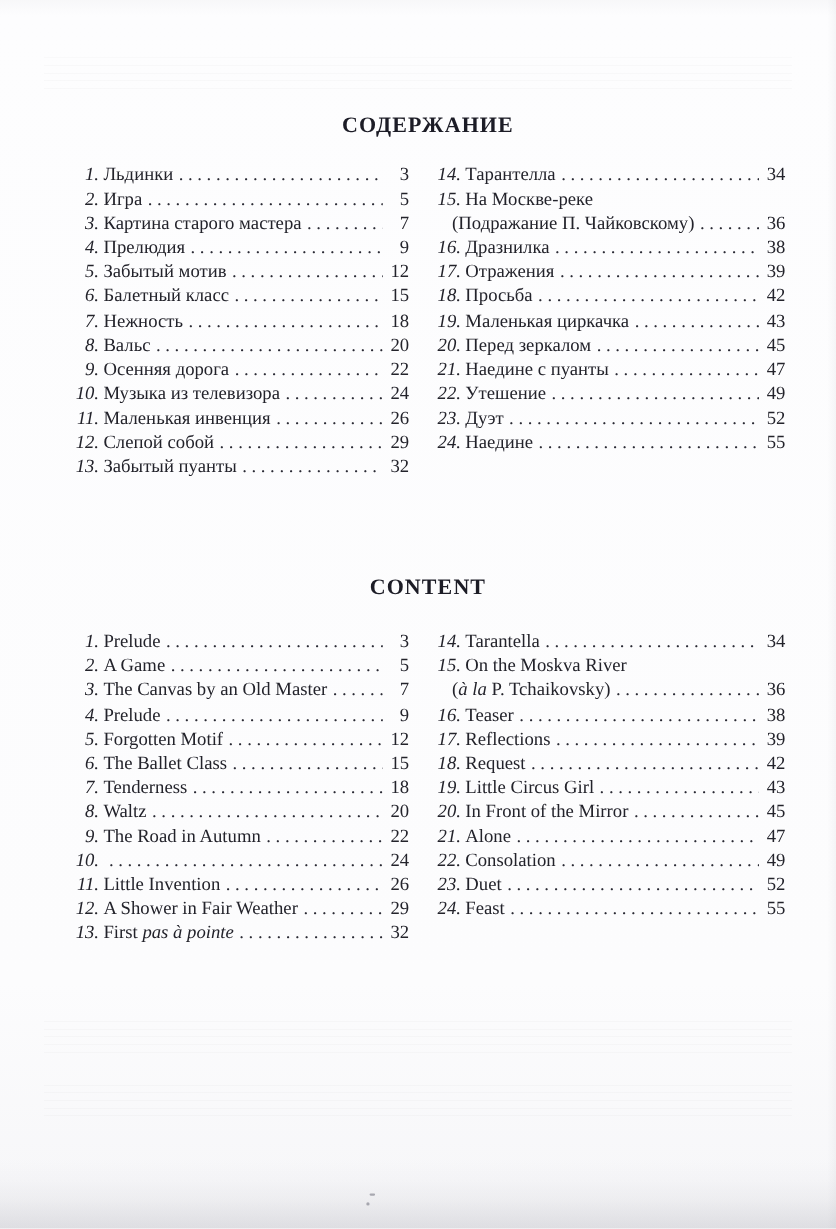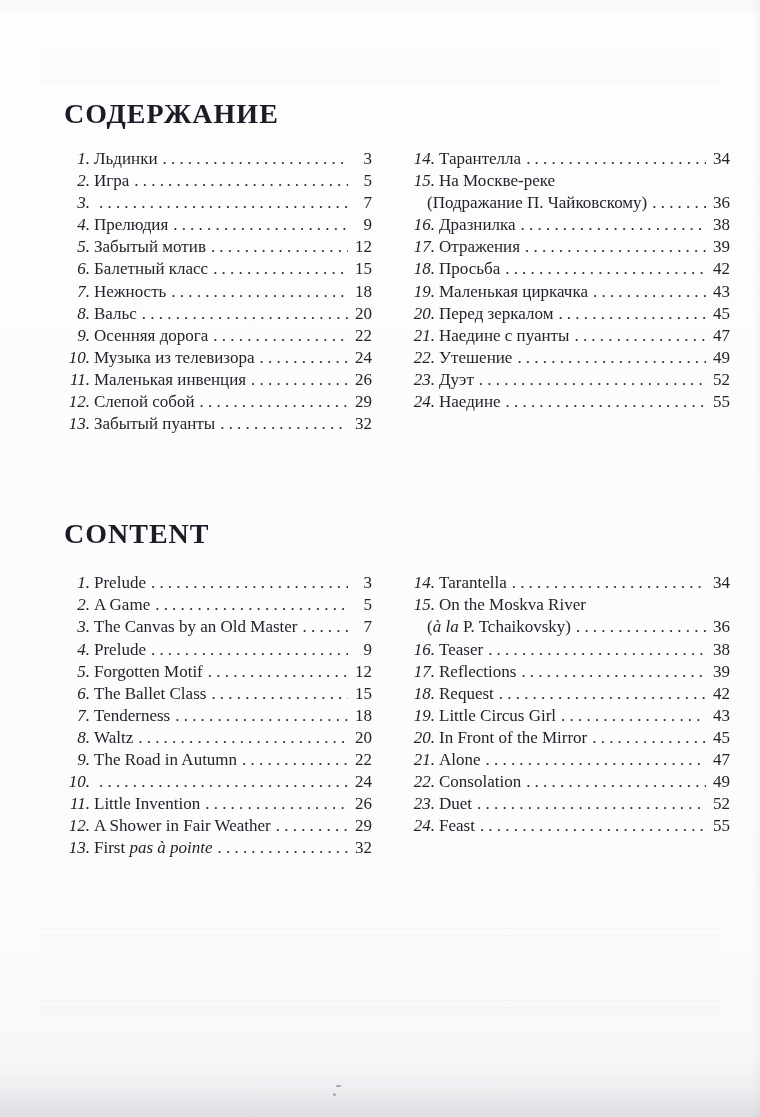--- a/index.html
+++ b/index.html
@@ -8,32 +8,32 @@
     background:#ffffff;
     font-family:"Liberation Serif","DejaVu Serif",serif;
   }
   .sheet {
     position:relative; width:760px; height:1117px;
     background:linear-gradient(180deg,#fdfdfe 0%,#fcfcfd 80%,#f7f7f9 96%,#ededf0 100%);
     overflow:hidden; color:#23232b;
   }
   .toc { position:absolute; left:64px; top:0; width:650px; }
   .sec-title {
-    margin:0; 
-    font-size:28px; line-height:26px; font-weight:bold;
+    margin:0; text-align:center;
+    font-size:20px; line-height:26px; font-weight:bold;
     letter-spacing:1px; color:#1c1c26;
   }
   .sec-ru { padding-top:101px; }
   .sec-ru .sec-title { margin-bottom:21px; }
   .sec-en { margin-top:86px; }
   .sec-en .sec-title { margin-bottom:25px; }
   .cols { display:flex; }
   .col { display:block; }
   .col-left  { width:308px; margin-right:21px; }
-  .col-right { width:321px;margin-left:16px; }
+  .col-right { width:321px; }
   .row {
     display:flex; align-items:baseline;
     height:22.1px; line-height:22.1px;
     font-size:17px; white-space:nowrap;
   }
   .num {
     flex:0 0 26px; width:26px; margin-right:4px;
     text-align:right; font-style:italic; color:#23232b;
   }
   .text { flex:0 0 auto; }
@@ -80,20 +80,21 @@
     <span class="pg">3</span>
   </div>
             <div class="row">
     <span class="num">2.</span>
     <span class="text"><span class="pre">Игра</span><em class="it"></em><span class="tail"></span></span>
     <span class="leader"></span>
     <span class="pg">5</span>
   </div>
             <div class="row">
     <span class="num">3.</span>
+    <span class="text"><span class="pre">Картина старого мастера</span><em class="it"></em><span class="tail"></span></span>
     <span class="leader"></span>
     <span class="pg">7</span>
   </div>
             <div class="row">
     <span class="num">4.</span>
     <span class="text"><span class="pre">Прелюдия</span><em class="it"></em><span class="tail"></span></span>
     <span class="leader"></span>
     <span class="pg">9</span>
   </div>
             <div class="row">

